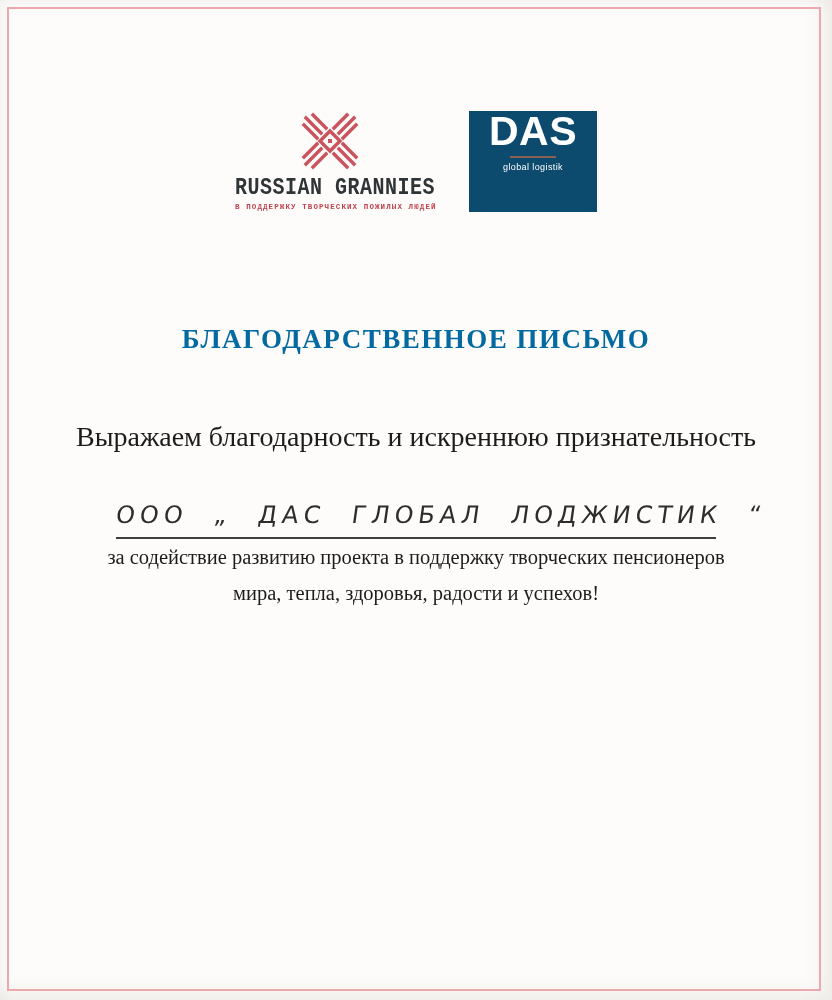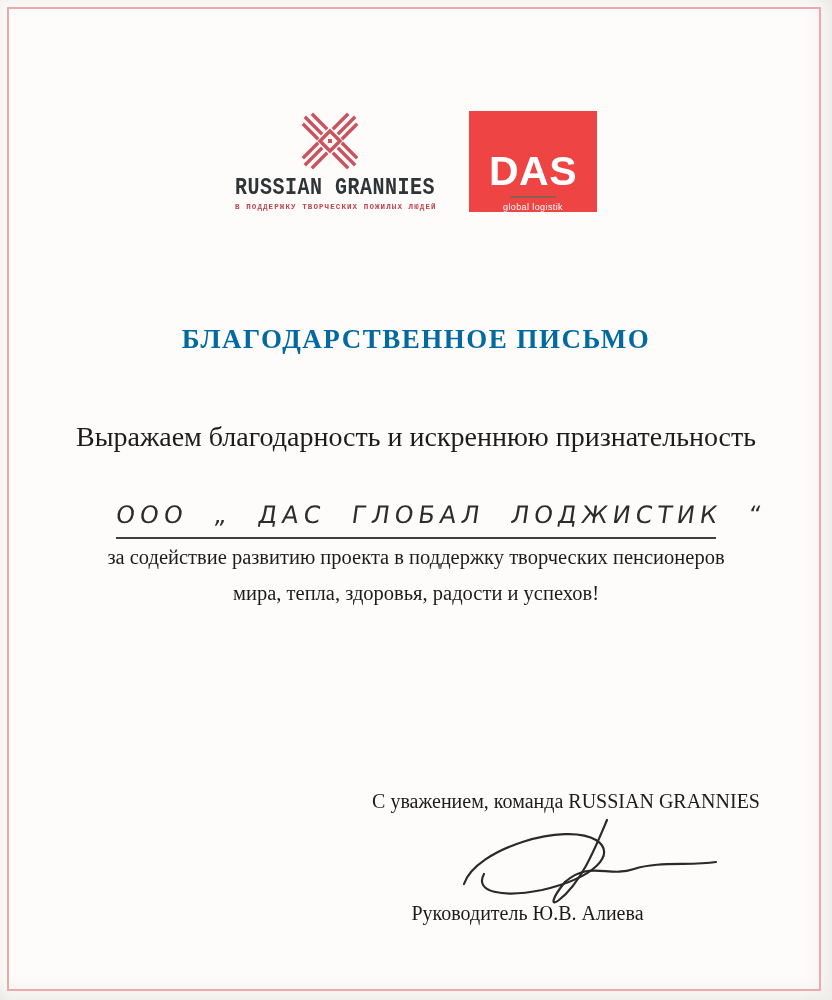--- a/index.html
+++ b/index.html
@@ -49,26 +49,26 @@
     font-size: 7.5px;
     font-weight: bold;
     letter-spacing: 1.1px;
     color: #c0414d;
     white-space: nowrap;
   }
   .das-logo {
     margin-top: 5px;
     width: 128px;
     height: 101px;
-    background: #ef4444;
+    background: #0c4a6e;
     color: #ffffff;
     display: flex;
     flex-direction: column;
     align-items: center;
-    justify-content: flex-end;
+    justify-content: flex-start;
     font-family: "Liberation Sans", sans-serif;
   }
   .das-name {
     font-size: 41px;
     font-weight: bold;
     letter-spacing: 0.5px;
     line-height: 1;
   }
   .das-divider { width: 46px; height: 2px; background: #8a6055; margin: 4px 0 4px 0; }
   .das-subtitle { font-size: 9px; letter-spacing: 0.4px; }
@@ -193,24 +193,13 @@
 
   <div class="recipient-line">
     <span class="handwritten">ООО „ ДАС ГЛОБАЛ ЛОДЖИСТИК “</span>
   </div>
 
   <div class="body-text">
     <div>за содействие развитию проекта в поддержку творческих пенсионеров</div>
     <div>мира, тепла, здоровья, радости и успехов!</div>
   </div>
 
-  <div class="sign-block">
-    <div class="closing-line">С уважением, команда RUSSIAN GRANNIES</div>
-
-    <svg class="signature-svg" width="310" height="92" viewBox="0 0 310 92" fill="none" stroke="#2a2a2a" stroke-width="2.2" stroke-linecap="round">
-      <path d="M20 70 C 32 34, 122 8, 152 26 C 174 40, 150 64, 98 76 C 58 84, 30 78, 40 60"></path>
-      <path d="M163 6 C 152 32, 138 68, 115 86 C 106 93, 108 84, 121 68"></path>
-      <path d="M121 68 C 146 46, 164 64, 190 55 C 214 47, 246 52, 272 48"></path>
-    </svg>
-
-    <div class="signatory-name">Руководитель Ю.В. Алиева</div>
-  </div>
 </div>
 
 </body></html>

